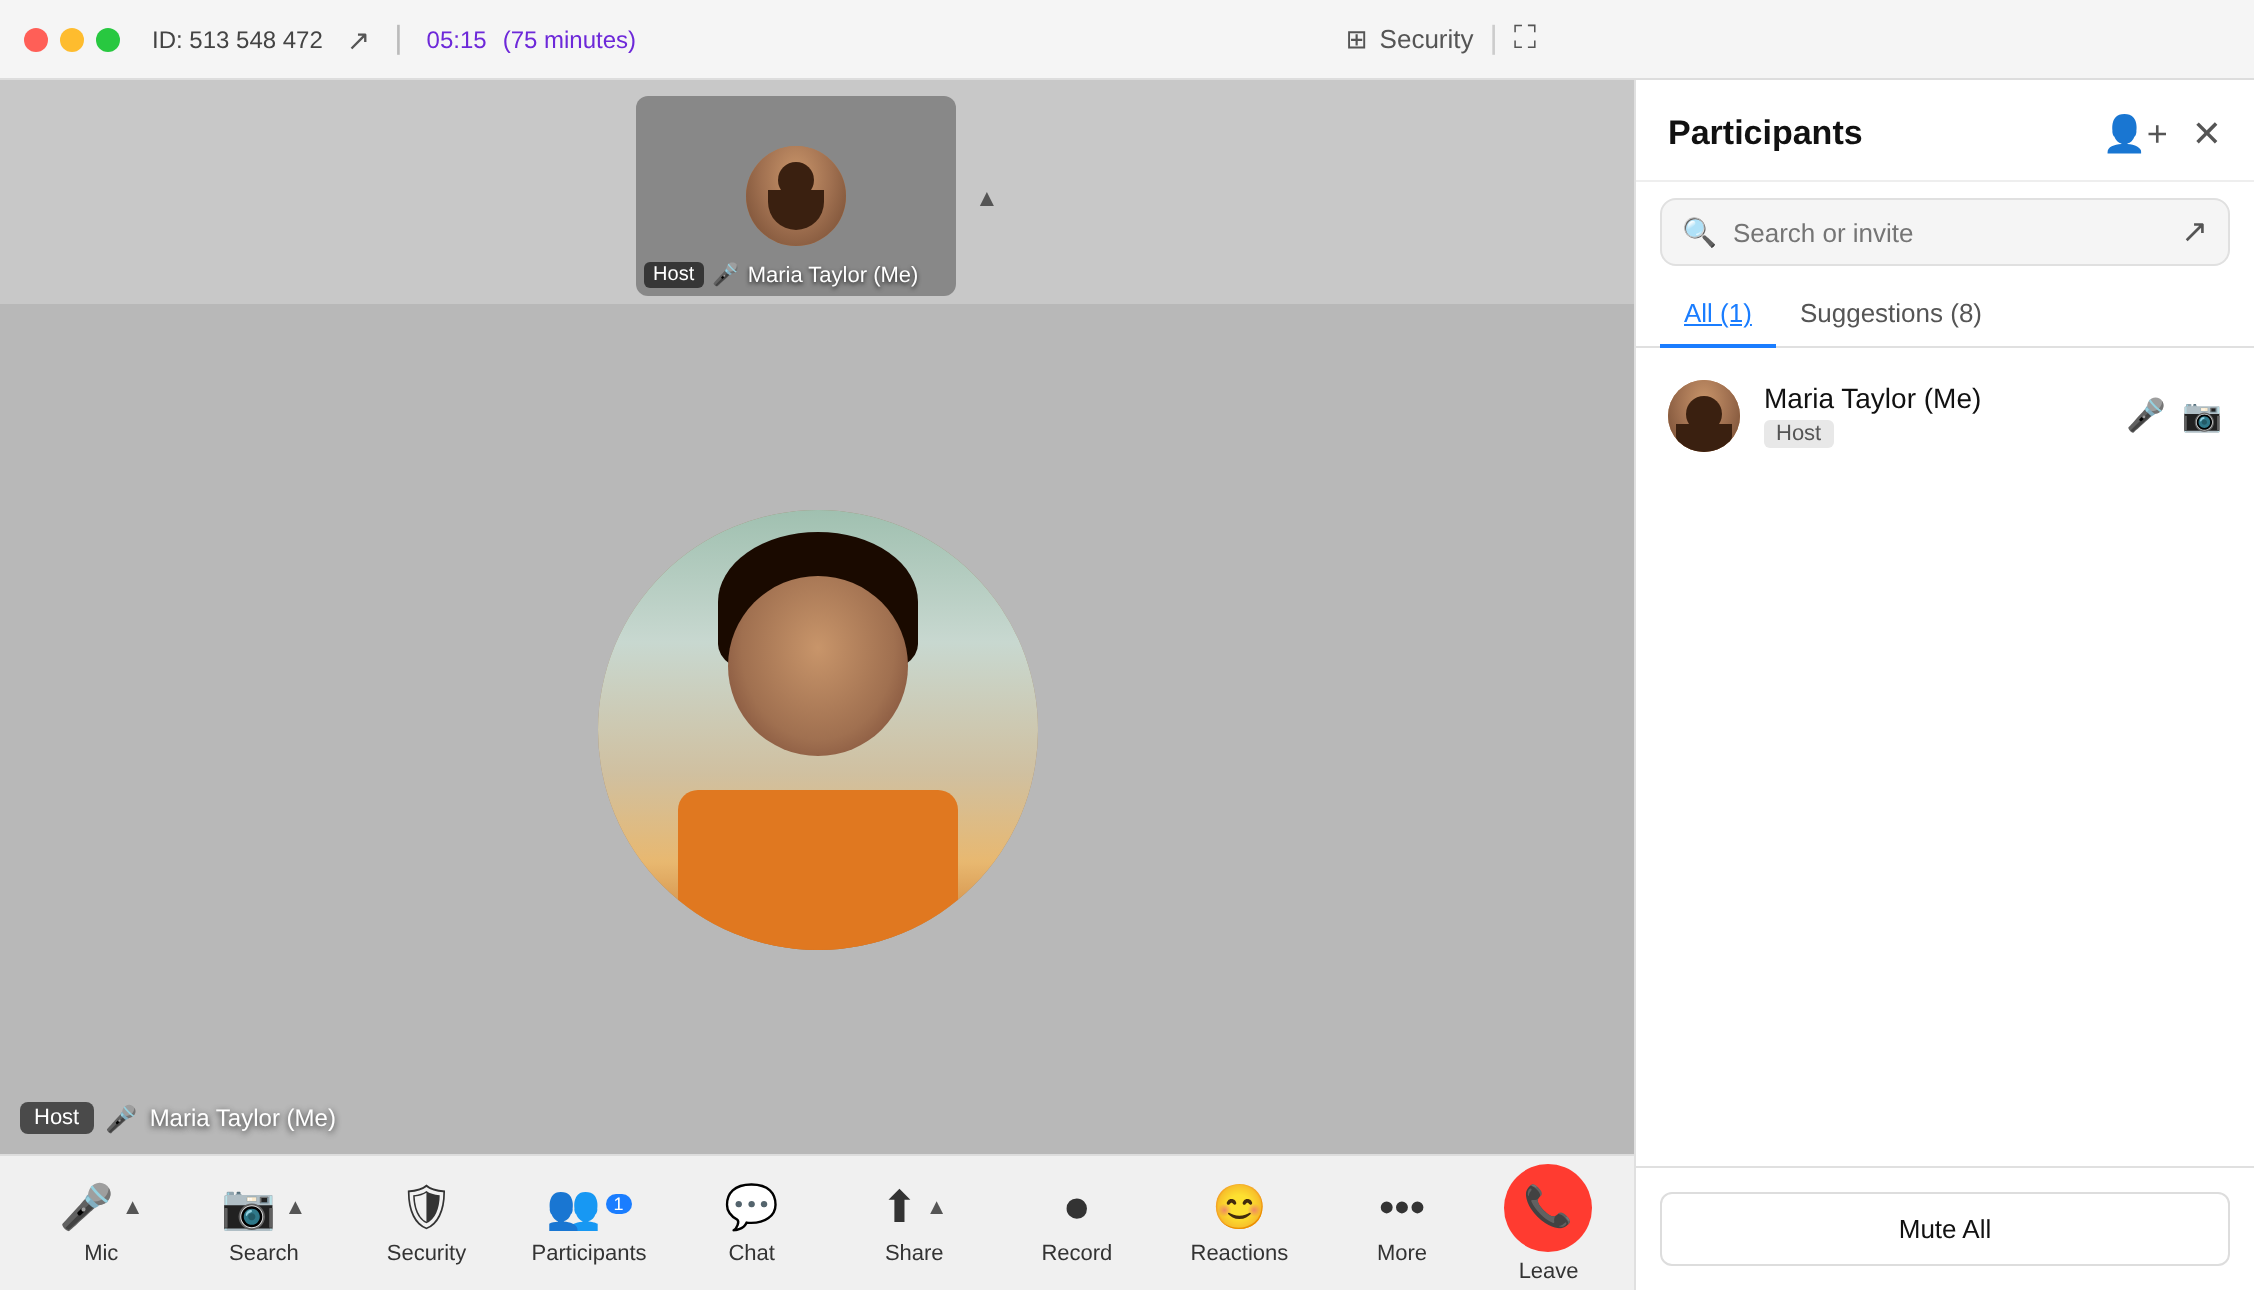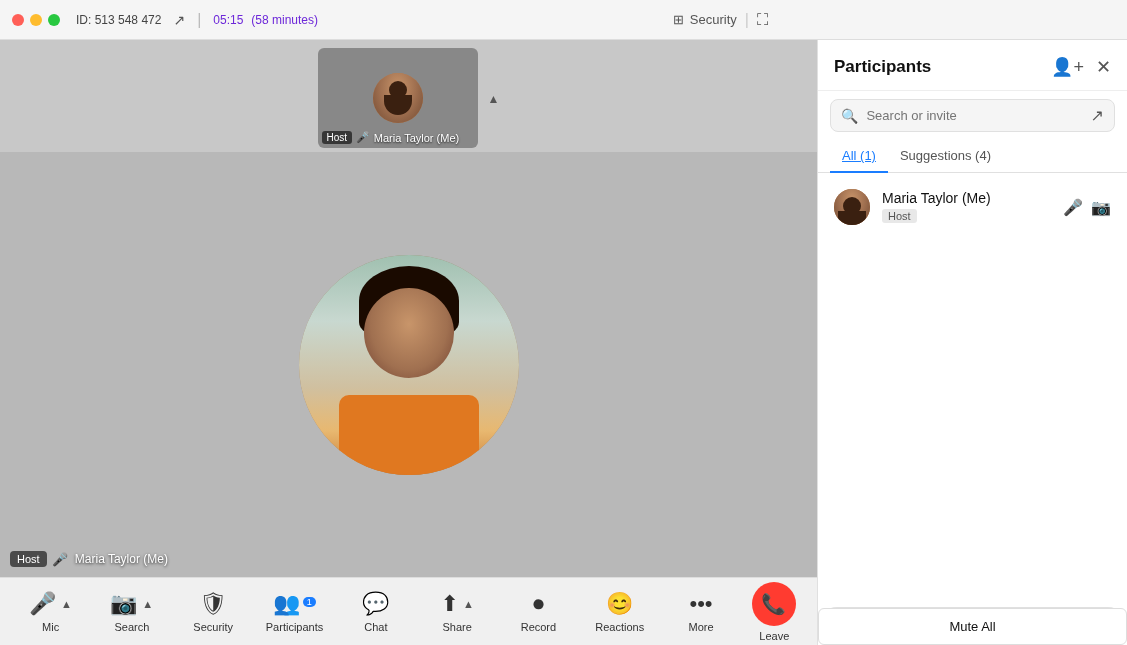--- a/index.html
+++ b/index.html
@@ -276,24 +276,24 @@
       overflow: hidden;
     }
     .participant-info { flex: 1; }
     .participant-name { font-size: 14px; color: #111; }
     .participant-role { font-size: 11px; background: #e8e8e8; color: #555; border-radius: 3px; padding: 1px 6px; display: inline-block; margin-top: 2px; }
     .participant-icons { display: flex; gap: 8px; align-items: center; }
     .participant-muted { font-size: 16px; color: #ff3333; }
 
     
     .panel-footer {
+      padding: 12px;
       display: flex;
       gap: 8px;
       border-top: 1px solid #e0e0e0;
-      border-radius: 20px;
     }
     .mute-all-btn {
       flex: 1;
       padding: 10px;
       border: 1px solid #ddd;
       border-radius: 6px;
       background: #fff;
       font-size: 13px;
       cursor: pointer;
       color: #111;
@@ -377,21 +377,21 @@
 <div class="title-bar">
   <div class="traffic-lights">
     <div class="tl tl-red"></div>
     <div class="tl tl-yellow"></div>
     <div class="tl tl-green"></div>
   </div>
   <span class="meeting-id">ID: 513 548 472</span>
   <button class="share-btn">↗</button>
   <span class="title-sep">|</span>
   <span class="meeting-time">05:15</span>
-  <span class="meeting-time">(58 minutes)</span>
+  <span class="meeting-time">(75 minutes)</span>
   <div class="title-center">
     <button class="thumbnail-btn">
       <span>⊞</span>
       <span>Security</span>
     </button>
     <span style="color:#ccc">|</span>
     <button class="fullscreen-btn">⛶</button>
   </div>
 </div>
 
@@ -498,21 +498,21 @@
     <div class="search-bar">
       <div class="search-input-wrap">
         <span class="search-icon">🔍</span>
         <input class="search-input" type="text" placeholder="Search or invite" style="">
         <button class="invite-btn">↗</button>
       </div>
     </div>
 
     <div class="tabs">
       <div class="tab active">All (1)</div>
-      <div class="tab">Suggestions (4)</div>
+      <div class="tab">Suggestions (8)</div>
     </div>
 
     <div class="participant-list">
       <div class="participant-item">
         <div class="participant-avatar">
           <div class="avatar-photo" style="width:100%;height:100%;"></div>
         </div>
         <div class="participant-info">
           <div class="participant-name">Maria Taylor (Me)</div>
           <span class="participant-role">Host</span>

